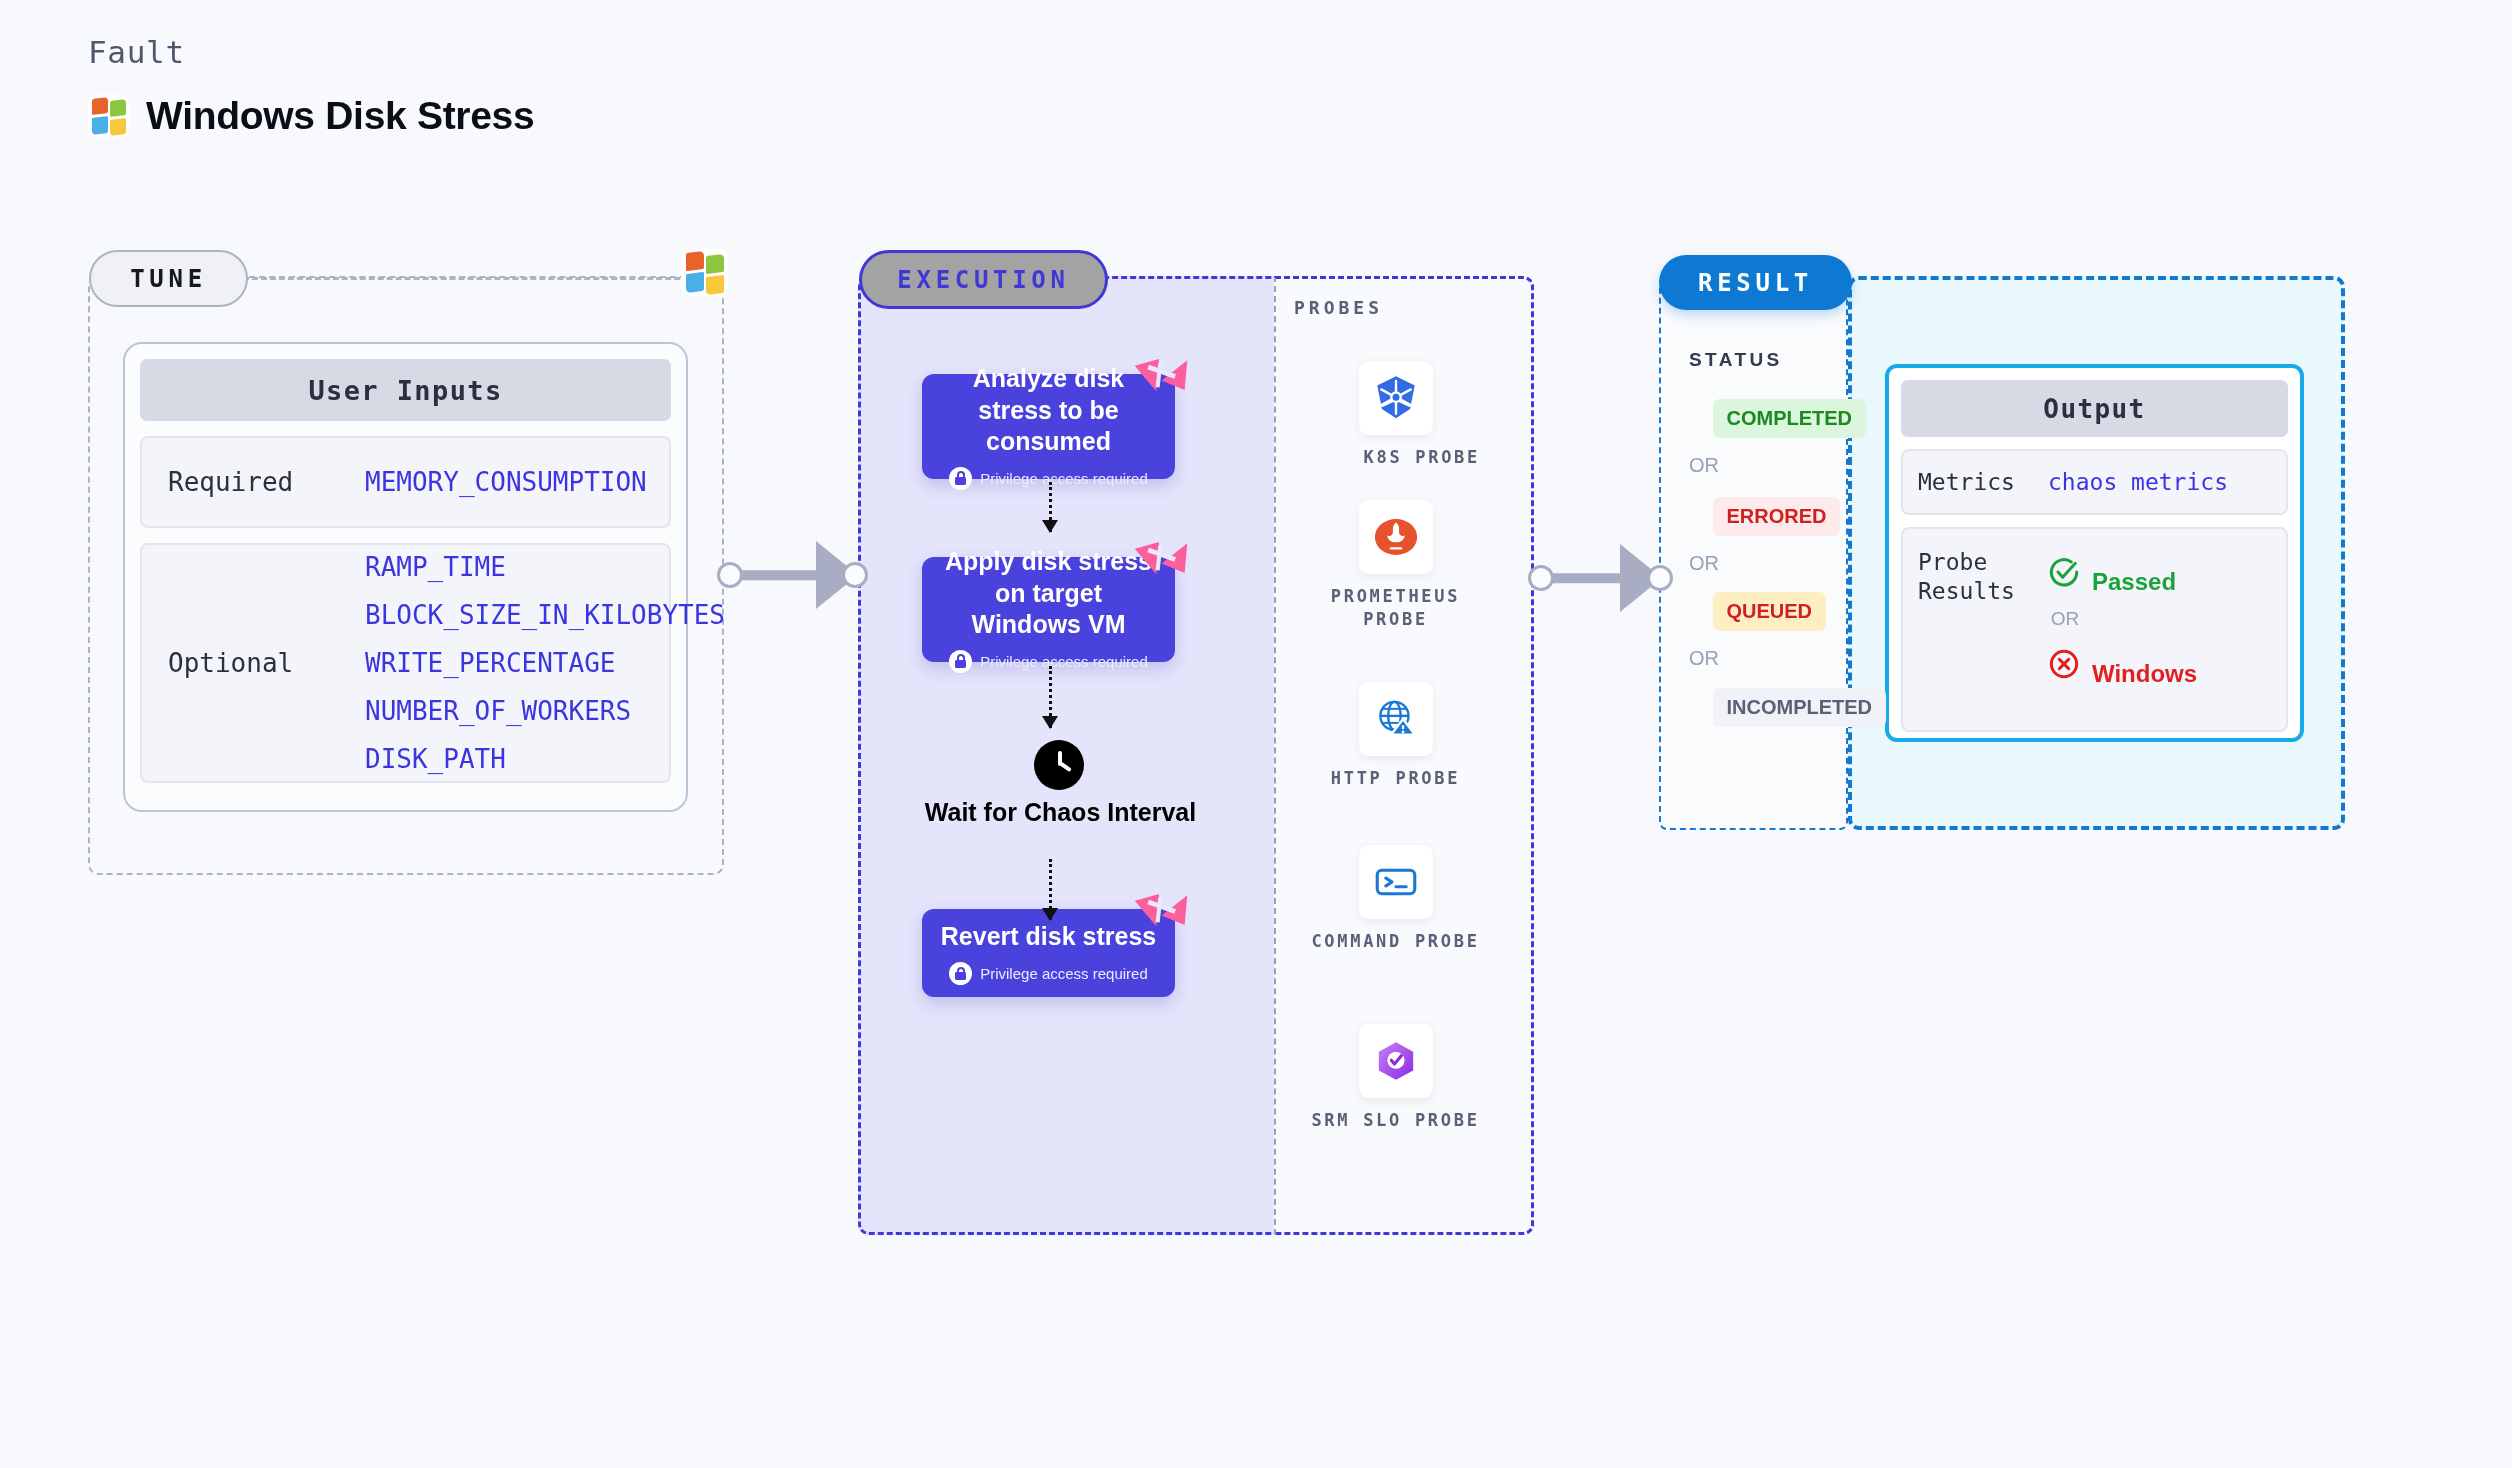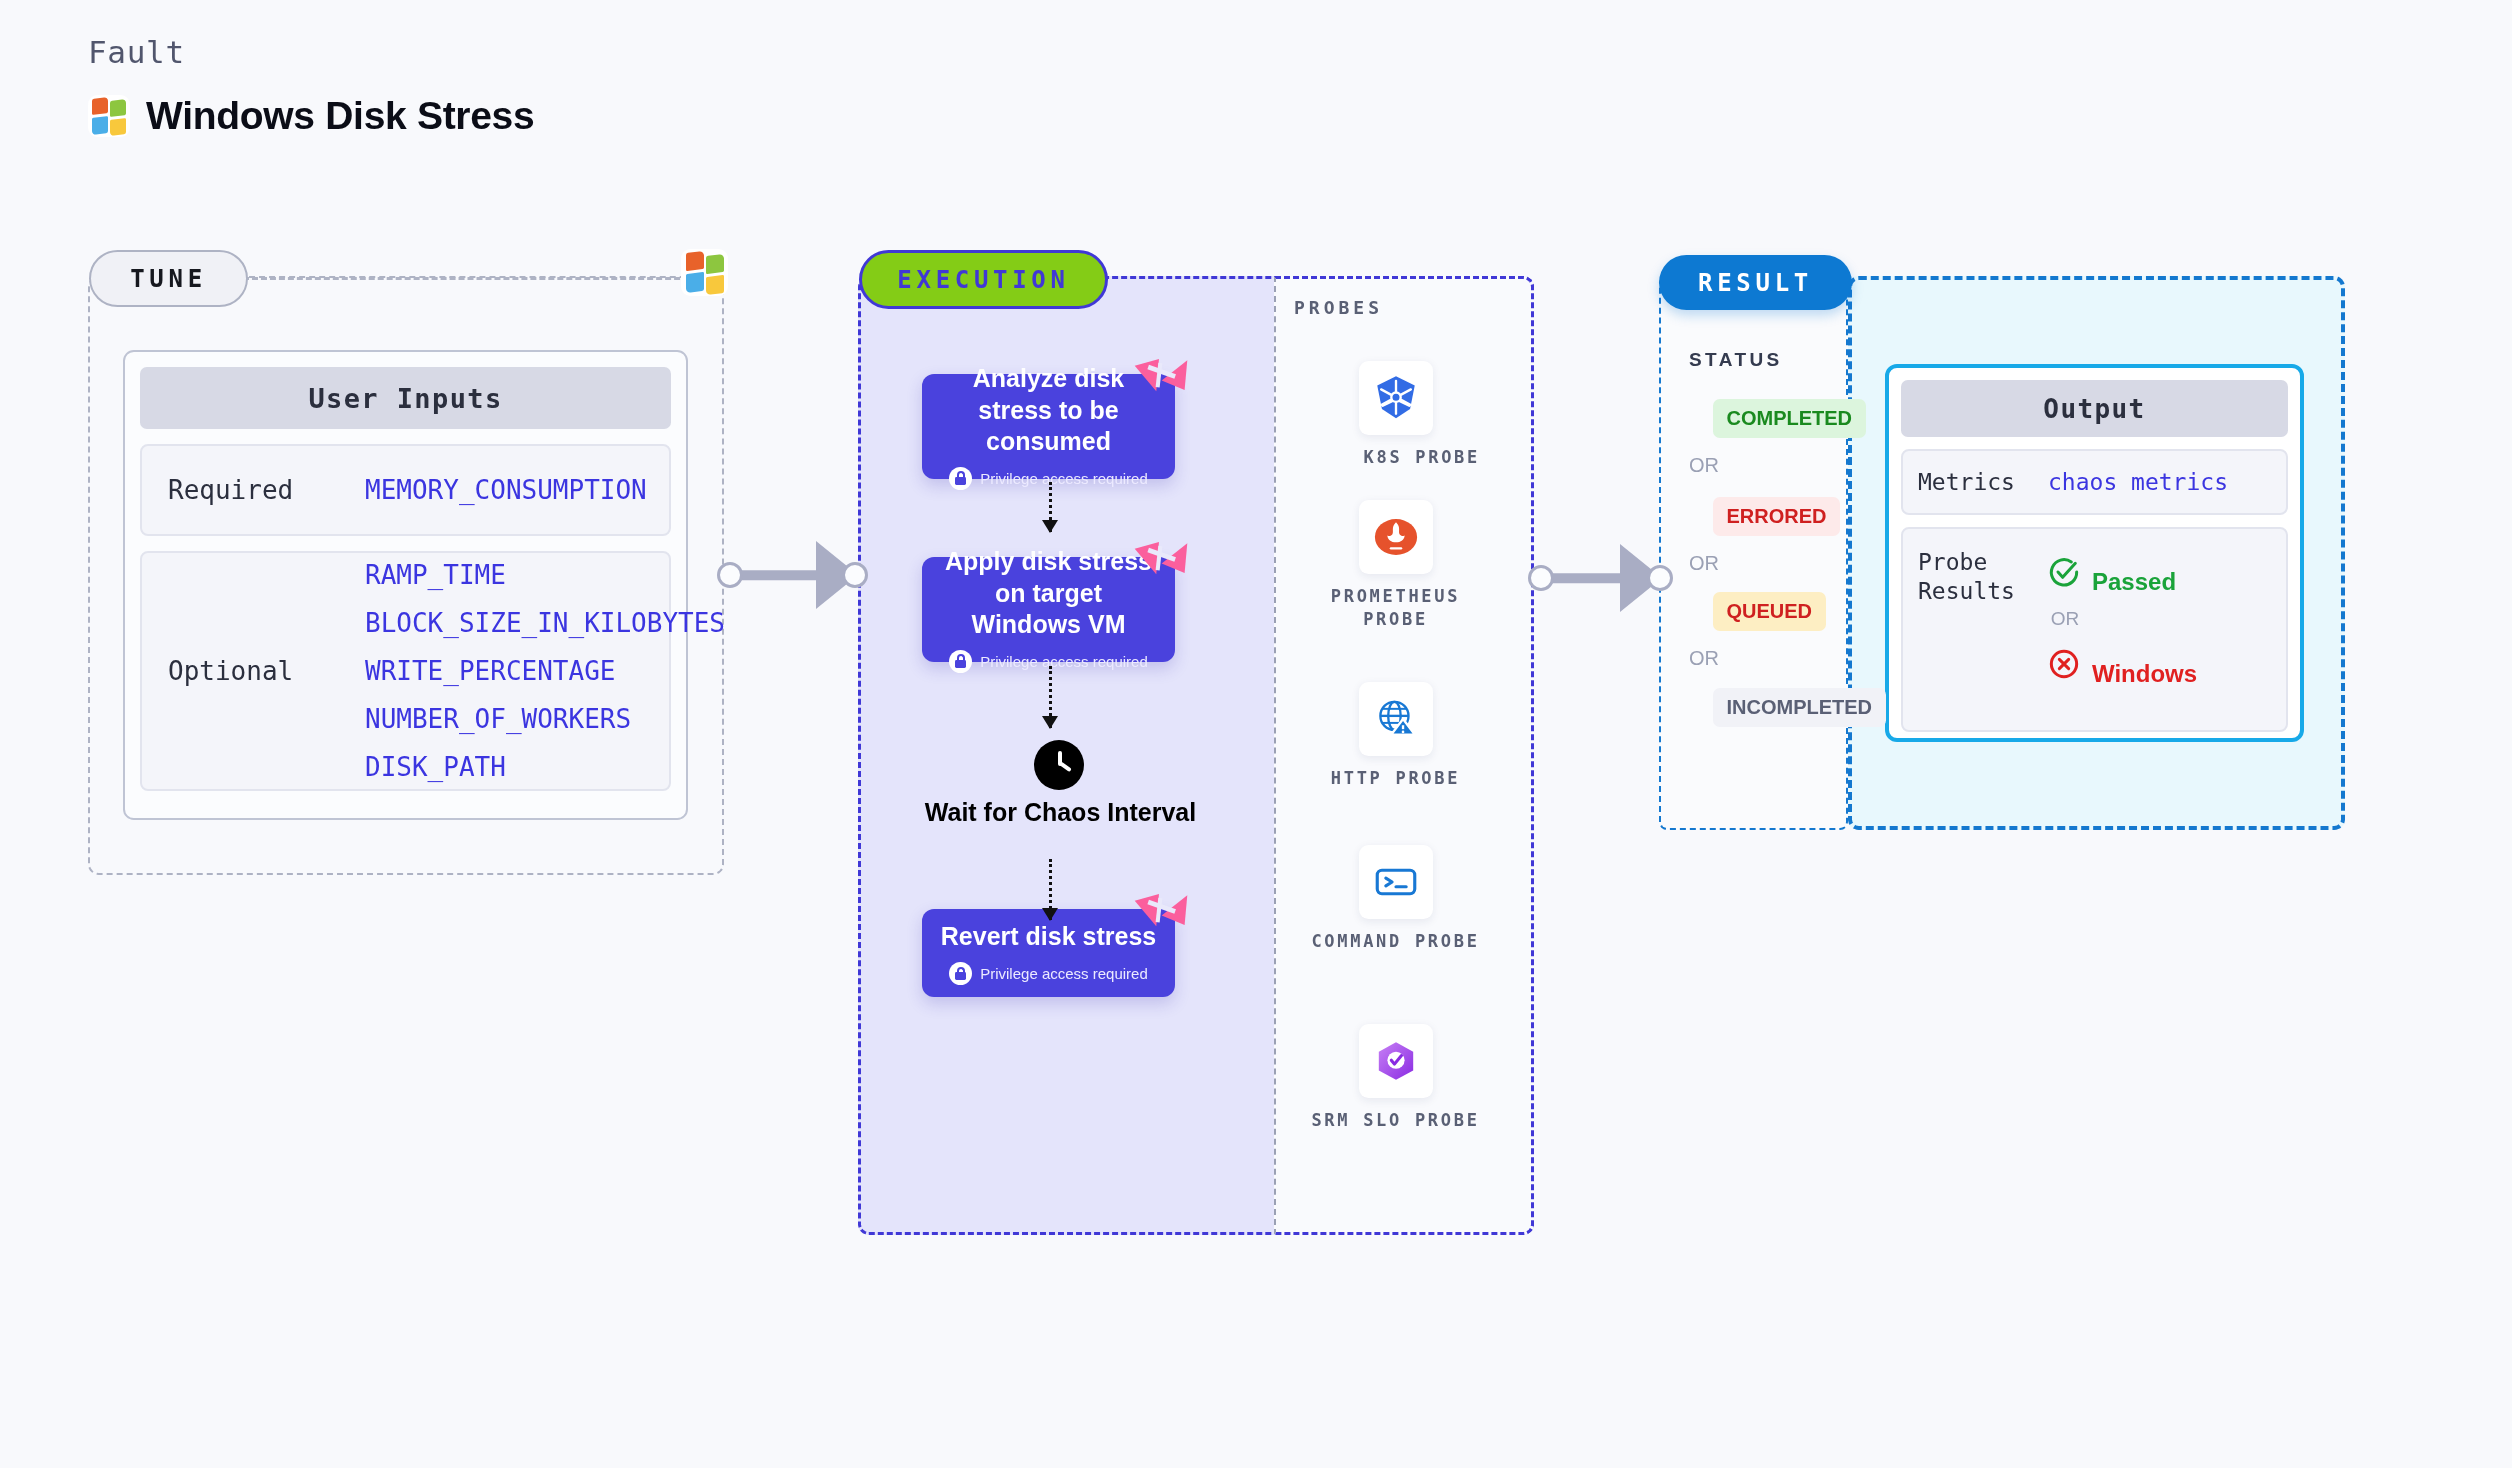--- a/index.html
+++ b/index.html
@@ -64,21 +64,21 @@
   .sub-label{
     width:223px;flex:none;padding-left:26px;box-sizing:border-box;
     font-family:"DejaVu Sans Mono","Liberation Mono",monospace;
     font-size:26px;color:#2b2f3e;
   }
   .sub-values{
     font-family:"DejaVu Sans Mono","Liberation Mono",monospace;
     font-size:26px;color:#3b35e0;line-height:1.85;
   }
 
-  #inputs-card{left:123px;top:350px;width:561px;height:466px;}
+  #inputs-card{left:123px;top:342px;width:561px;height:466px;border-radius:19px;}
 
   
   .conn{position:absolute;z-index:8;}
   .conn .bar{position:absolute;top:50%;transform:translateY(-50%);height:9.5px;background:#a9adc4;}
   .conn .dot{position:absolute;top:50%;transform:translate(-50%,-50%);
      width:20px;height:20px;border-radius:50%;background:#fbfcfe;border:3.4px solid #a9adc4;}
   .conn .head{position:absolute;top:50%;transform:translateY(-50%);width:0;height:0;
      border-top:34px solid transparent;border-bottom:34px solid transparent;border-left:42px solid #a9adc4;}
 
   
@@ -87,21 +87,21 @@
     border:3.4px dashed #4038d6;border-radius:10.8px;background:#e4e4fb;
     box-sizing:border-box;
   }
   #probes-panel{
     position:absolute;left:1274px;top:276px;width:260px;height:959px;
     border:3.4px dashed #4038d6;border-left:2.7px dashed #9aa0b4;border-radius:0 10.8px 10.8px 0;
     background:#f9fafd;box-sizing:border-box;
   }
   #exec-pill{
     left:859px;top:250px;width:243px;height:53px;
-    background:#84cc16;border:3.4px solid #4038d6;color:#4038d6;
+    background:#a3a3a3;border:3.4px solid #4038d6;color:#4038d6;
     font-size:24px;letter-spacing:4.7px;
   }
 
   .step{
     position:absolute;background:#4a42dd;border-radius:12px;
     display:flex;flex-direction:column;align-items:center;justify-content:center;
     box-shadow:0 6.8px 16px rgba(60,50,180,.20);
   }
   .step-title{color:#fff;font-size:25px;font-weight:bold;line-height:1.25;text-align:center;padding:0 17.6px;}
   .priv{display:flex;align-items:center;gap:8px;margin-top:9.5px;}

